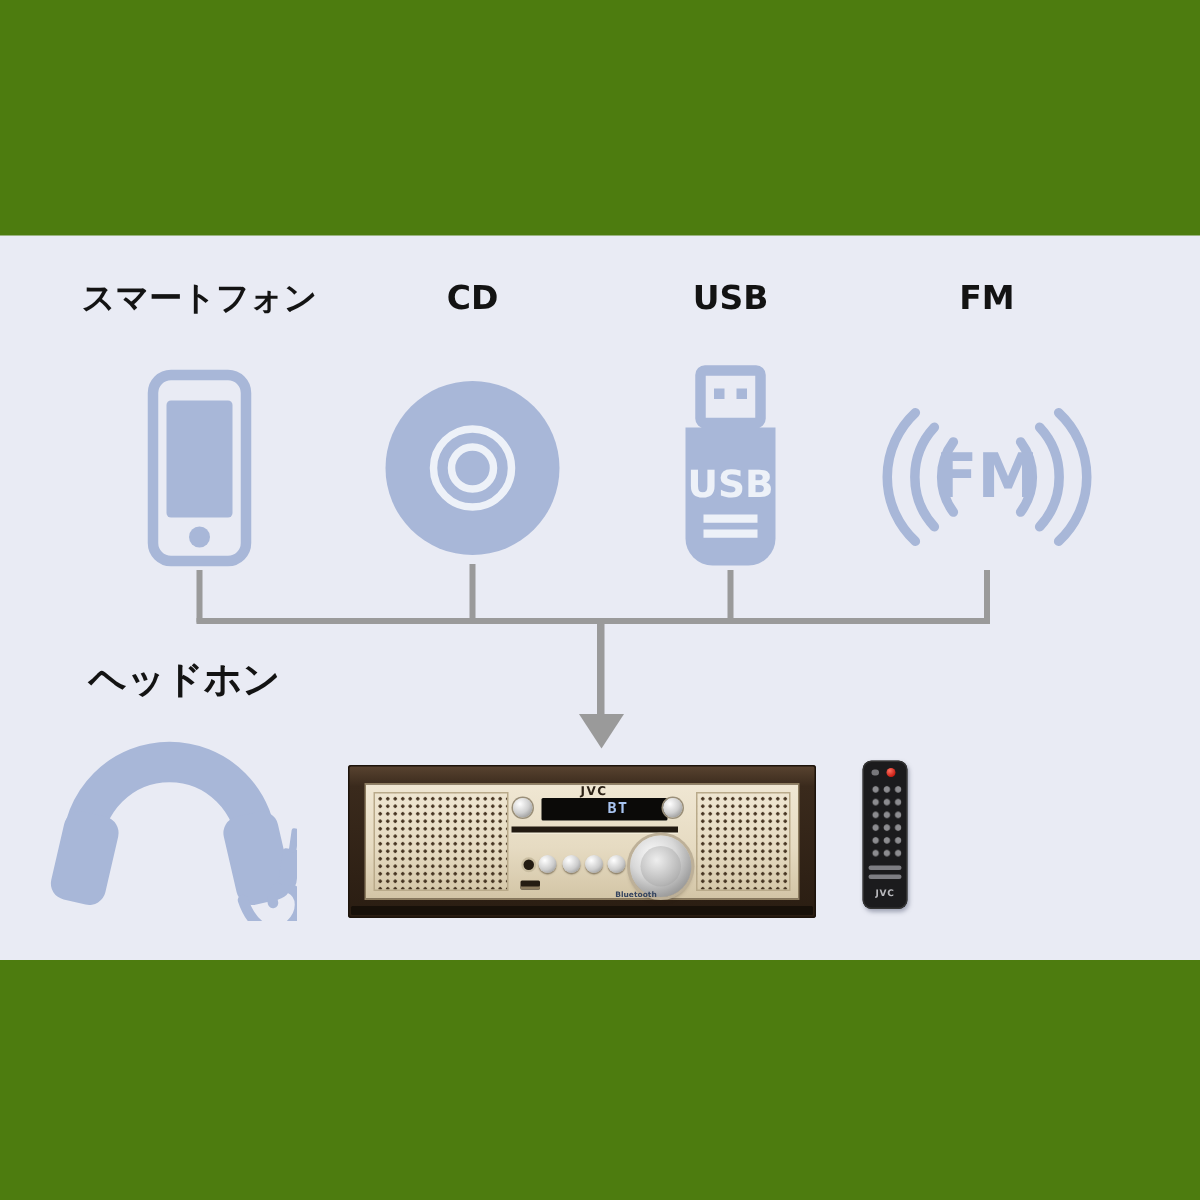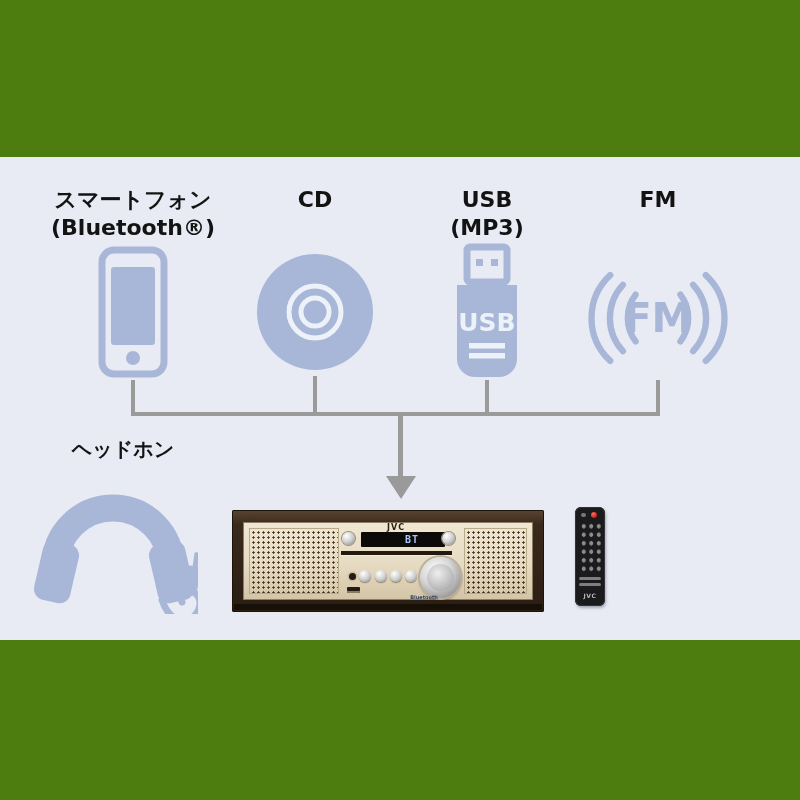--- a/index.html
+++ b/index.html
@@ -17,21 +17,21 @@
   
   .icon{position:absolute;}
 
   
   .conn{position:absolute;background:#9a9a9a;}
   .arrow-head{position:absolute;width:0;height:0;border-left:15px solid transparent;
               border-right:15px solid transparent;border-top:23px solid #9a9a9a;}
 
   
   .hp-label{position:absolute;left:28px;top:436px;width:190px;text-align:center;
-            font-weight:700;font-size:20px;color:#131313;}
+            font-weight:700;font-size:25px;color:#131313;}
 
   
   .stereo{position:absolute;left:232px;top:510px;width:312px;height:102px;}
   .cabinet{position:absolute;inset:0;border-radius:2px;
            background:linear-gradient(180deg,#5a4431 0%,#3a2a1c 14%,#2a1d12 100%);
            box-shadow:inset 0 0 0 1px #1c130b;}
   .base-strip{position:absolute;left:2px;right:2px;bottom:2px;height:6px;background:#171009;border-radius:1px;}
   .panel{position:absolute;left:11px;top:12px;width:290px;height:78px;
          background:linear-gradient(180deg,#f0e7d3 0%,#e6dbc2 55%,#d3c5a6 100%);
          border:1px solid #8d7d60;box-sizing:border-box;}
@@ -81,28 +81,26 @@
            font-weight:700;color:#b9b9bd;letter-spacing:0.5px;}
 </style>
 </head>
 <body>
 
 <div id="canvas">
   <div class="bg-panel"></div>
 
   <div class="src-label" style="left:23px;width:220px">
     <div>スマートフォン</div>
-    <div>(Bluetooth®)</div>
   </div>
   <div class="src-label single" style="left:255px;width:120px">
     <div>CD</div>
   </div>
   <div class="src-label" style="left:427px;width:120px">
     <div>USB</div>
-    <div>(MP3)</div>
   </div>
   <div class="src-label" style="left:558px;width:200px">
     <div>FM</div>
   </div>
 
   <svg class="icon" style="left:98px;top:246px" width="70" height="132" viewBox="0 0 70 132">
     <rect x="4" y="4" width="62" height="124" rx="12" fill="none" stroke="#a8b7d8" stroke-width="7"></rect>
     <rect x="13" y="21" width="44" height="78" rx="3" fill="#a8b7d8"></rect>
     <circle cx="35" cy="112" r="7" fill="#a8b7d8"></circle>
   </svg>

